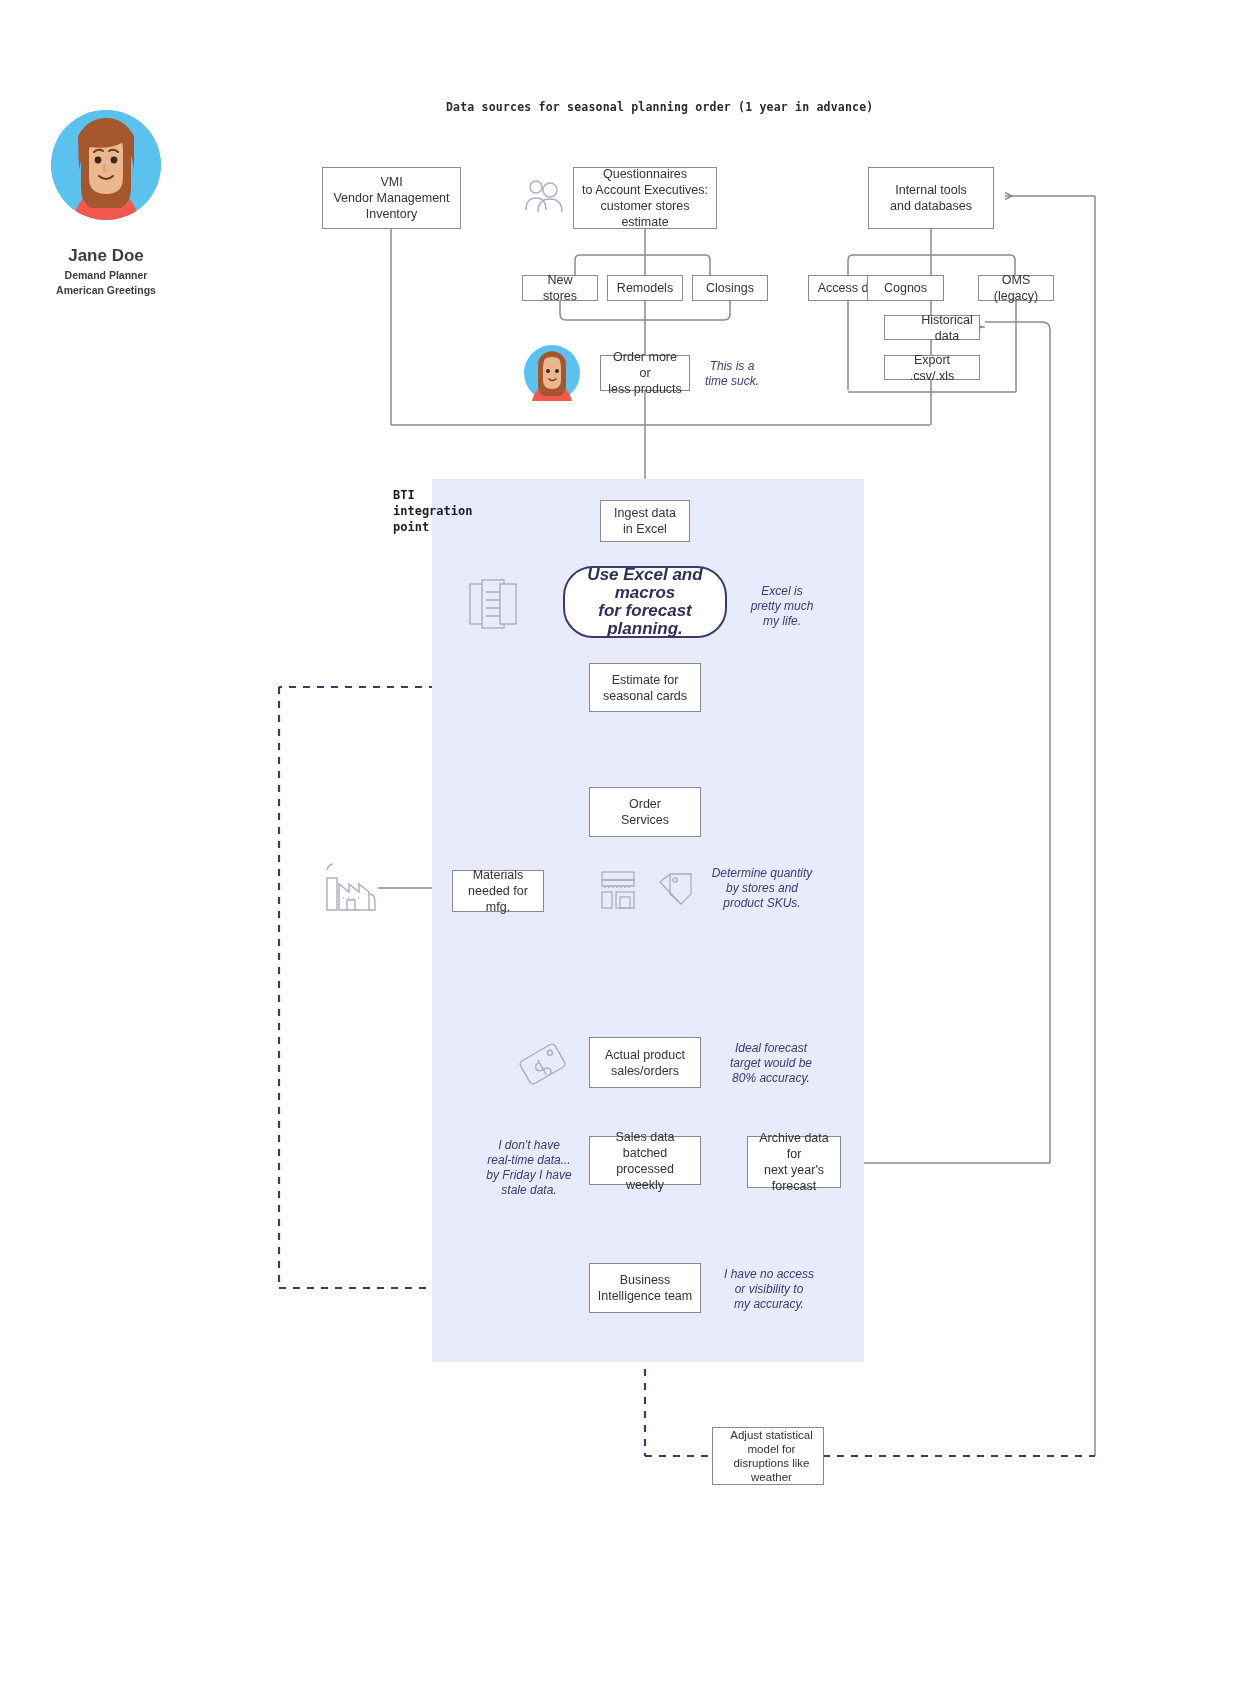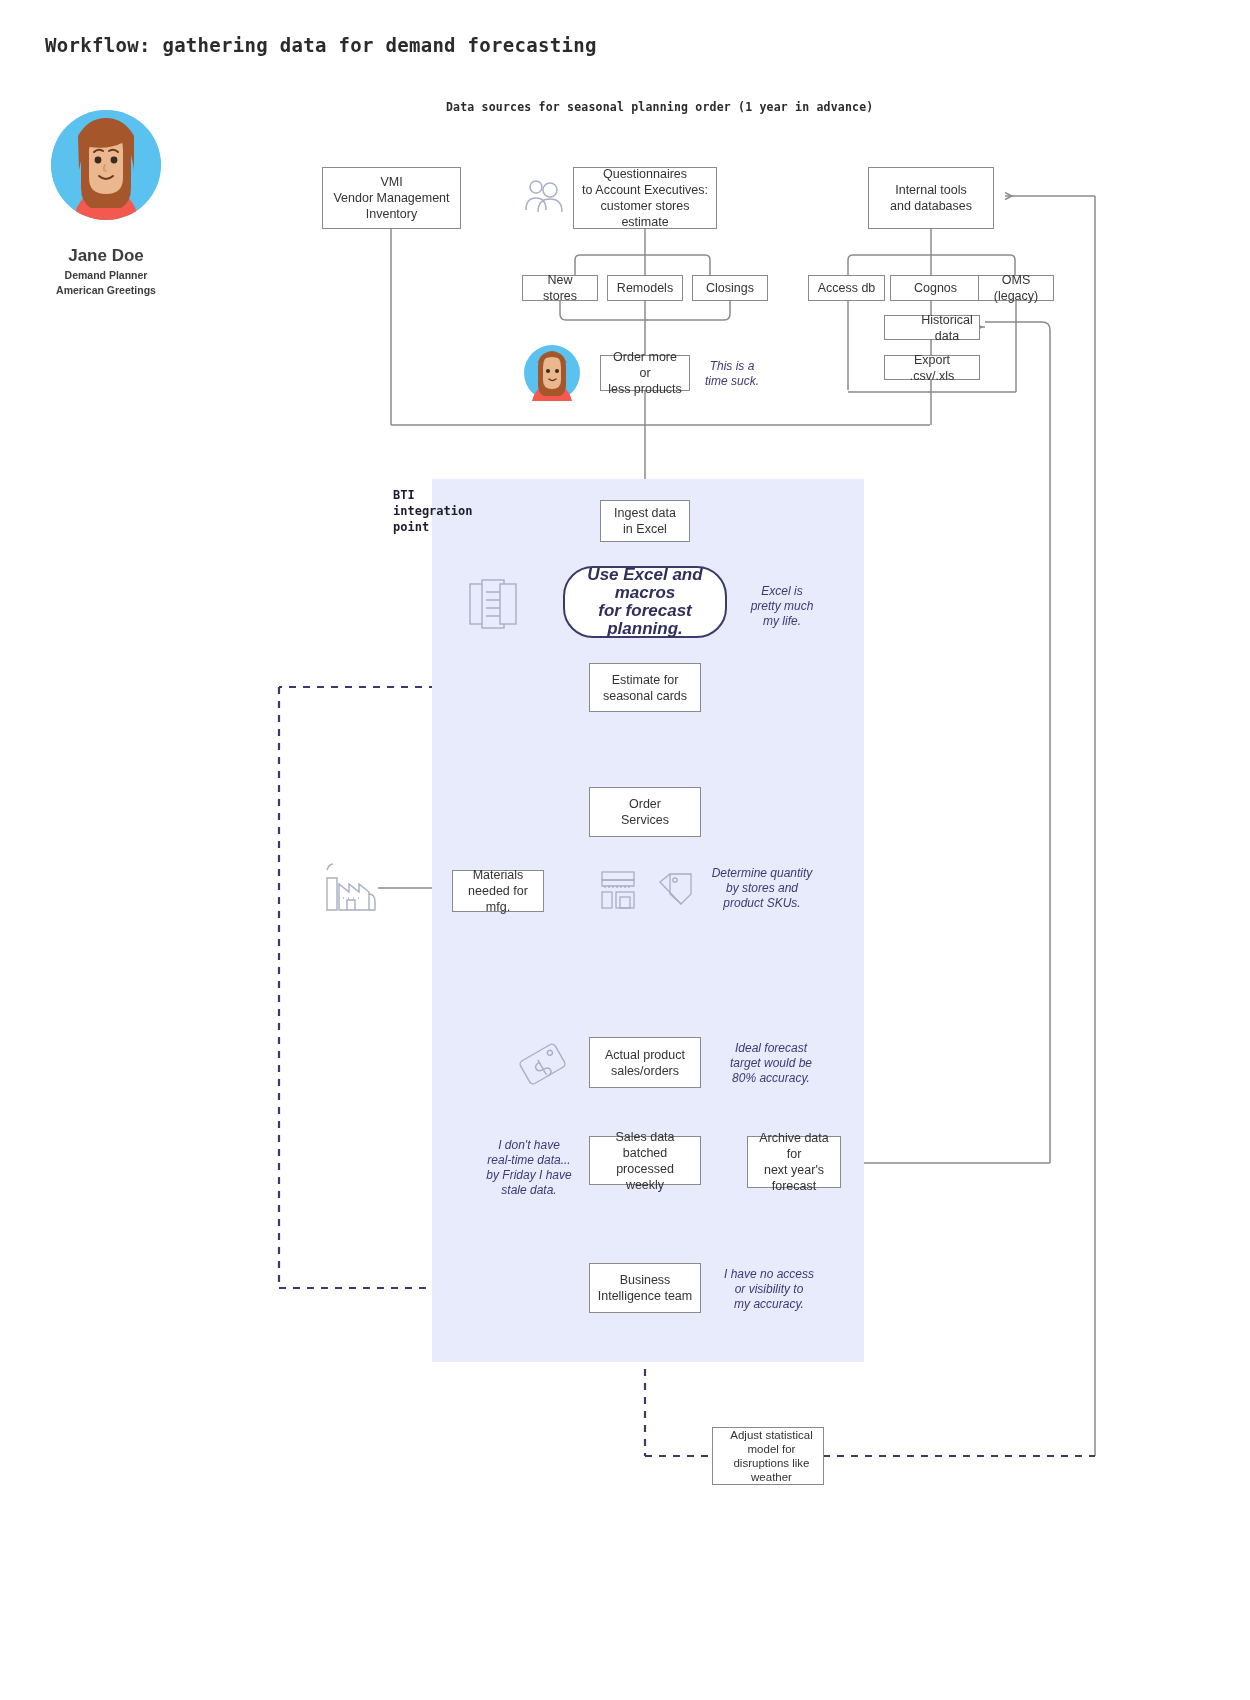--- a/index.html
+++ b/index.html
@@ -142,21 +142,20 @@
       <path d="M823,1456 L1095,1456"></path>
 
       <path d="M590,687 L279,687"></path>
       <path d="M279,687 L279,1288"></path>
       <path d="M279,1288 L585,1288" marker-end="url(#arrLd)"></path>
     </g>
   </svg>
 
   <div class="bti-zone"></div>
 
-  <div class="page-title">Workflow: gathering data for demand forecasting</div>
   <div class="section-title">Data sources for seasonal planning order (1 year in advance)</div>
   <div class="zone-label" style="white-space:pre-line;">BTI
 integration
 point</div>
 
   <div class="persona">
     <div class="avatar">
       <svg viewBox="0 0 110 110" width="110" height="110">
         <circle cx="55" cy="55" r="55" fill="#5bc2f0"></circle>
         <path d="M22 110 q6 -30 33 -32 q27 2 33 32 Z" fill="#f4594f"></path>
@@ -258,21 +257,21 @@
 Inventory</div>
 
   <div class="node" style="left:868px;top:167px;width:126px;height:62px;white-space:pre-line;">Internal tools
 and databases</div>
 
   <div class="node" style="left:522px;top:275px;width:76px;height:26px;">New stores</div>
   <div class="node" style="left:607px;top:275px;width:76px;height:26px;">Remodels</div>
   <div class="node" style="left:692px;top:275px;width:76px;height:26px;">Closings</div>
 
   <div class="node" style="left:808px;top:275px;width:77px;height:26px;">Access db</div>
-  <div class="node" style="left:890px;top:275px;width:91px;height:26px;">Cognos</div>
+  <div class="node" style="left:867px;top:275px;width:77px;height:26px;">Cognos</div>
   <div class="node" style="left:978px;top:275px;width:76px;height:26px;">OMS (legacy)</div>
 
   <div class="node" style="left:884px;top:315px;width:96px;height:25px;padding-left:36px;">Historical data</div>
   <div class="node" style="left:884px;top:355px;width:96px;height:25px;">Export .csv/.xls</div>
 
   <div class="node" style="left:600px;top:355px;width:90px;height:36px;white-space:pre-line;">Order more or
 less products</div>
 
   <div class="note" style="left:701px;top:359px;width:62px;white-space:pre-line;">This is a
 time suck.</div>

